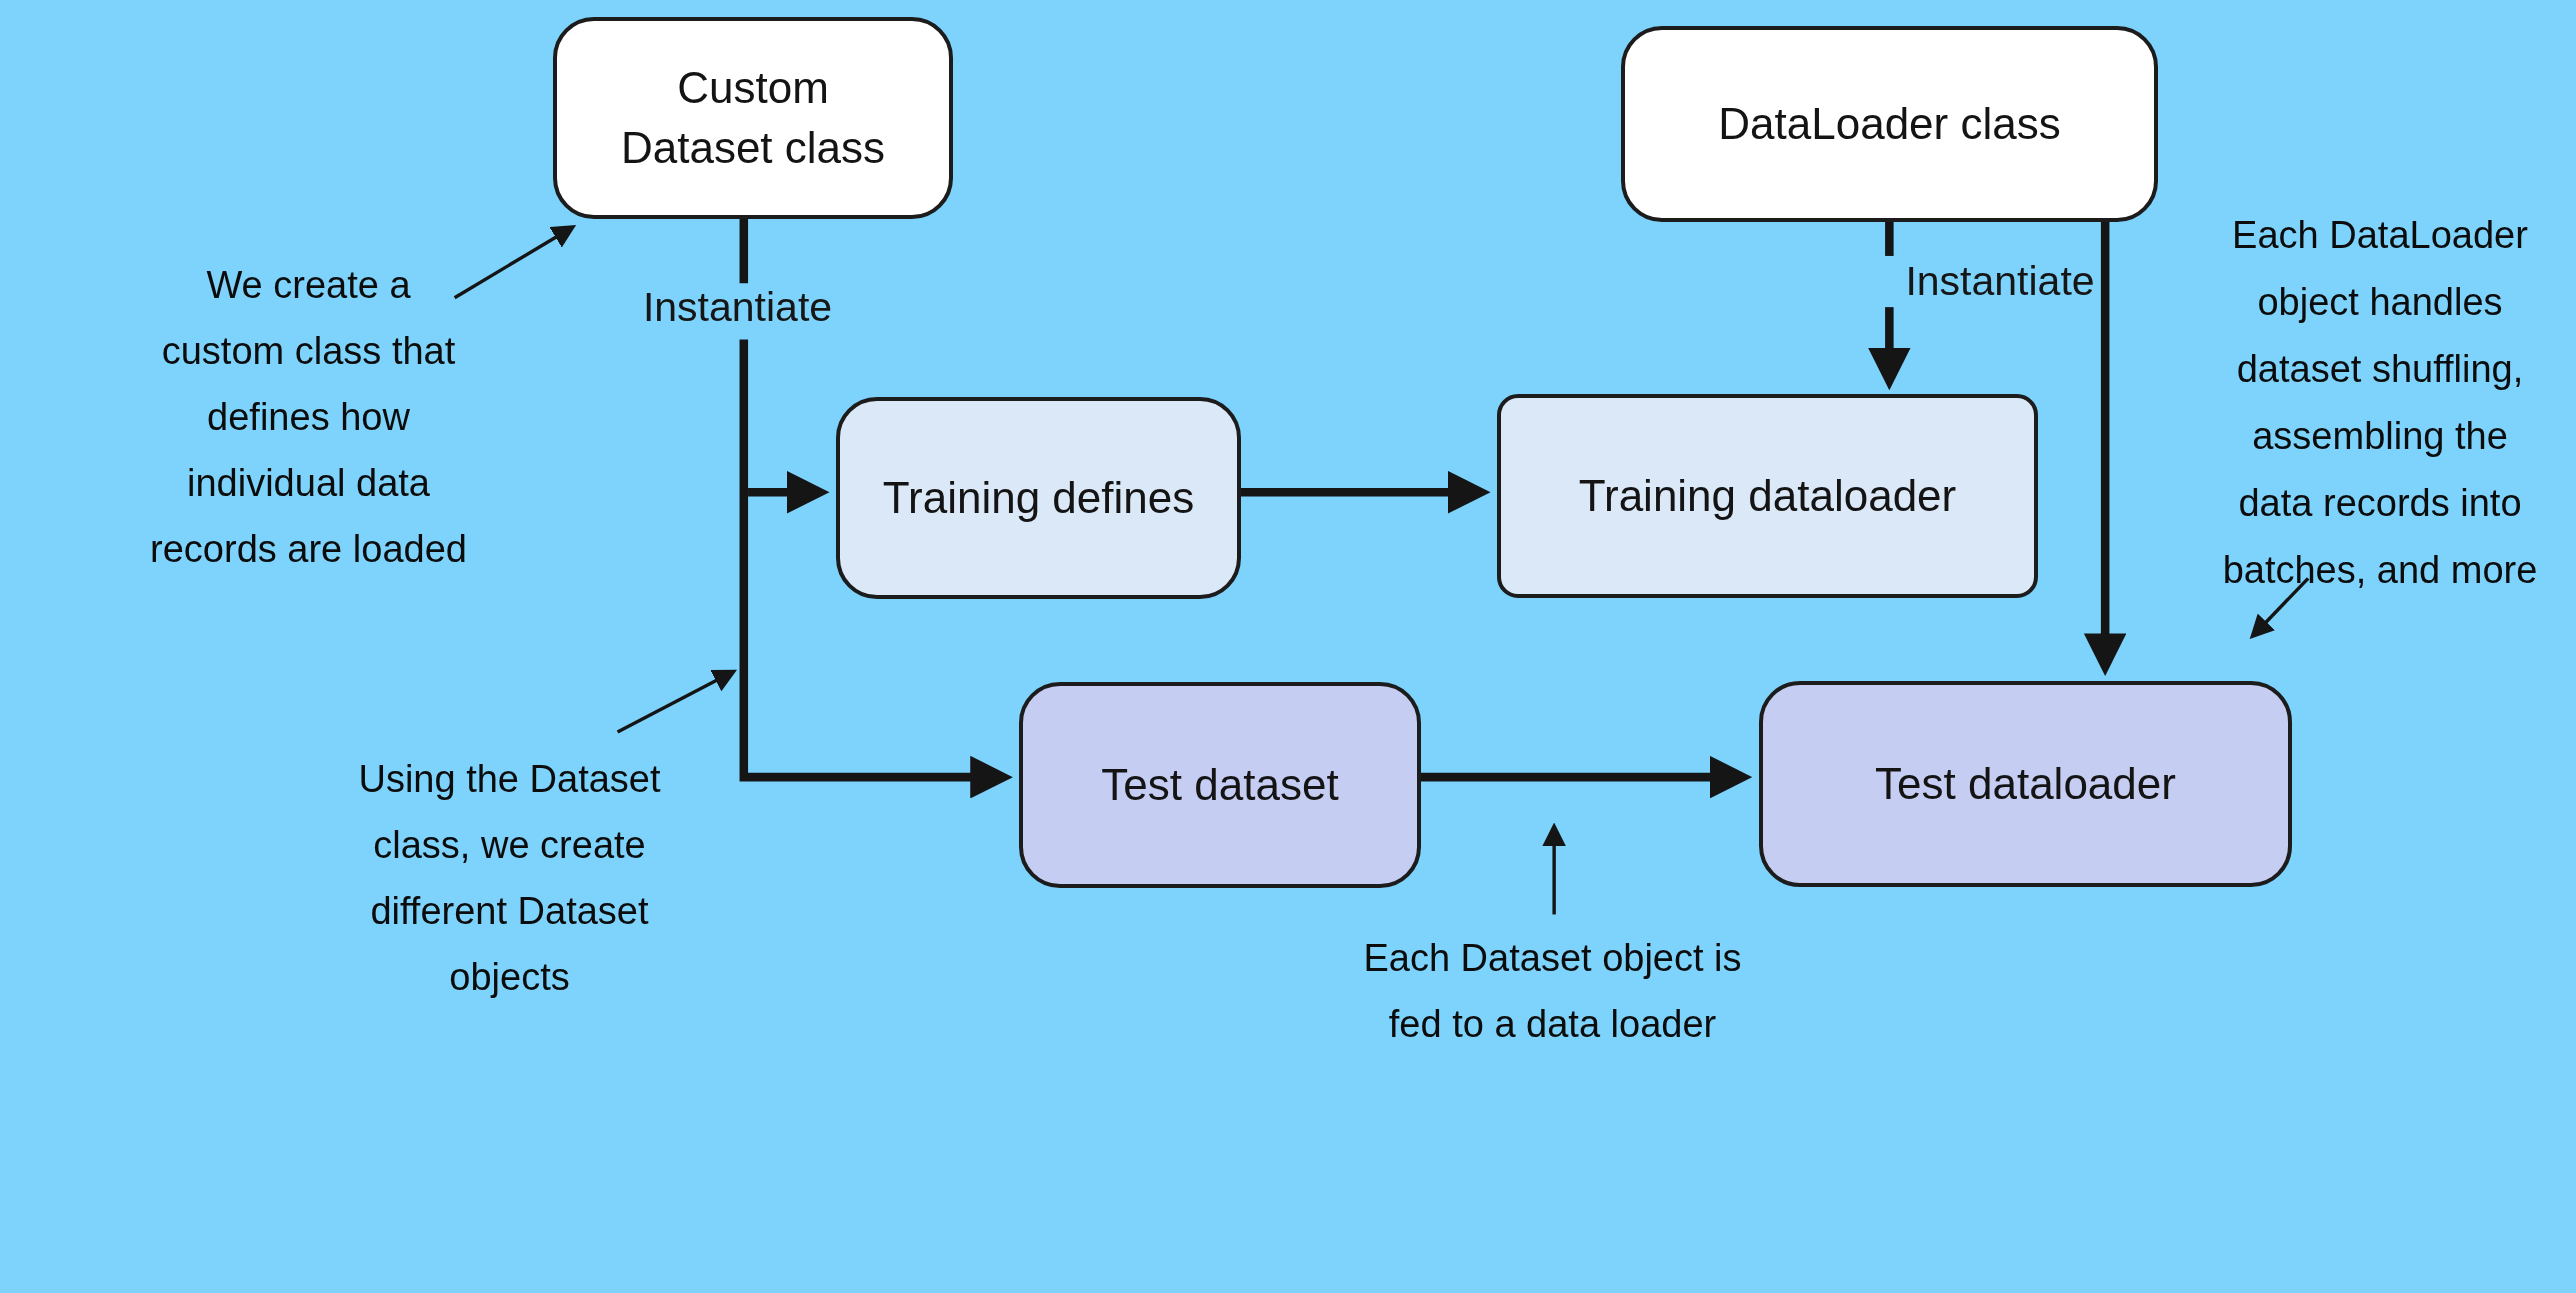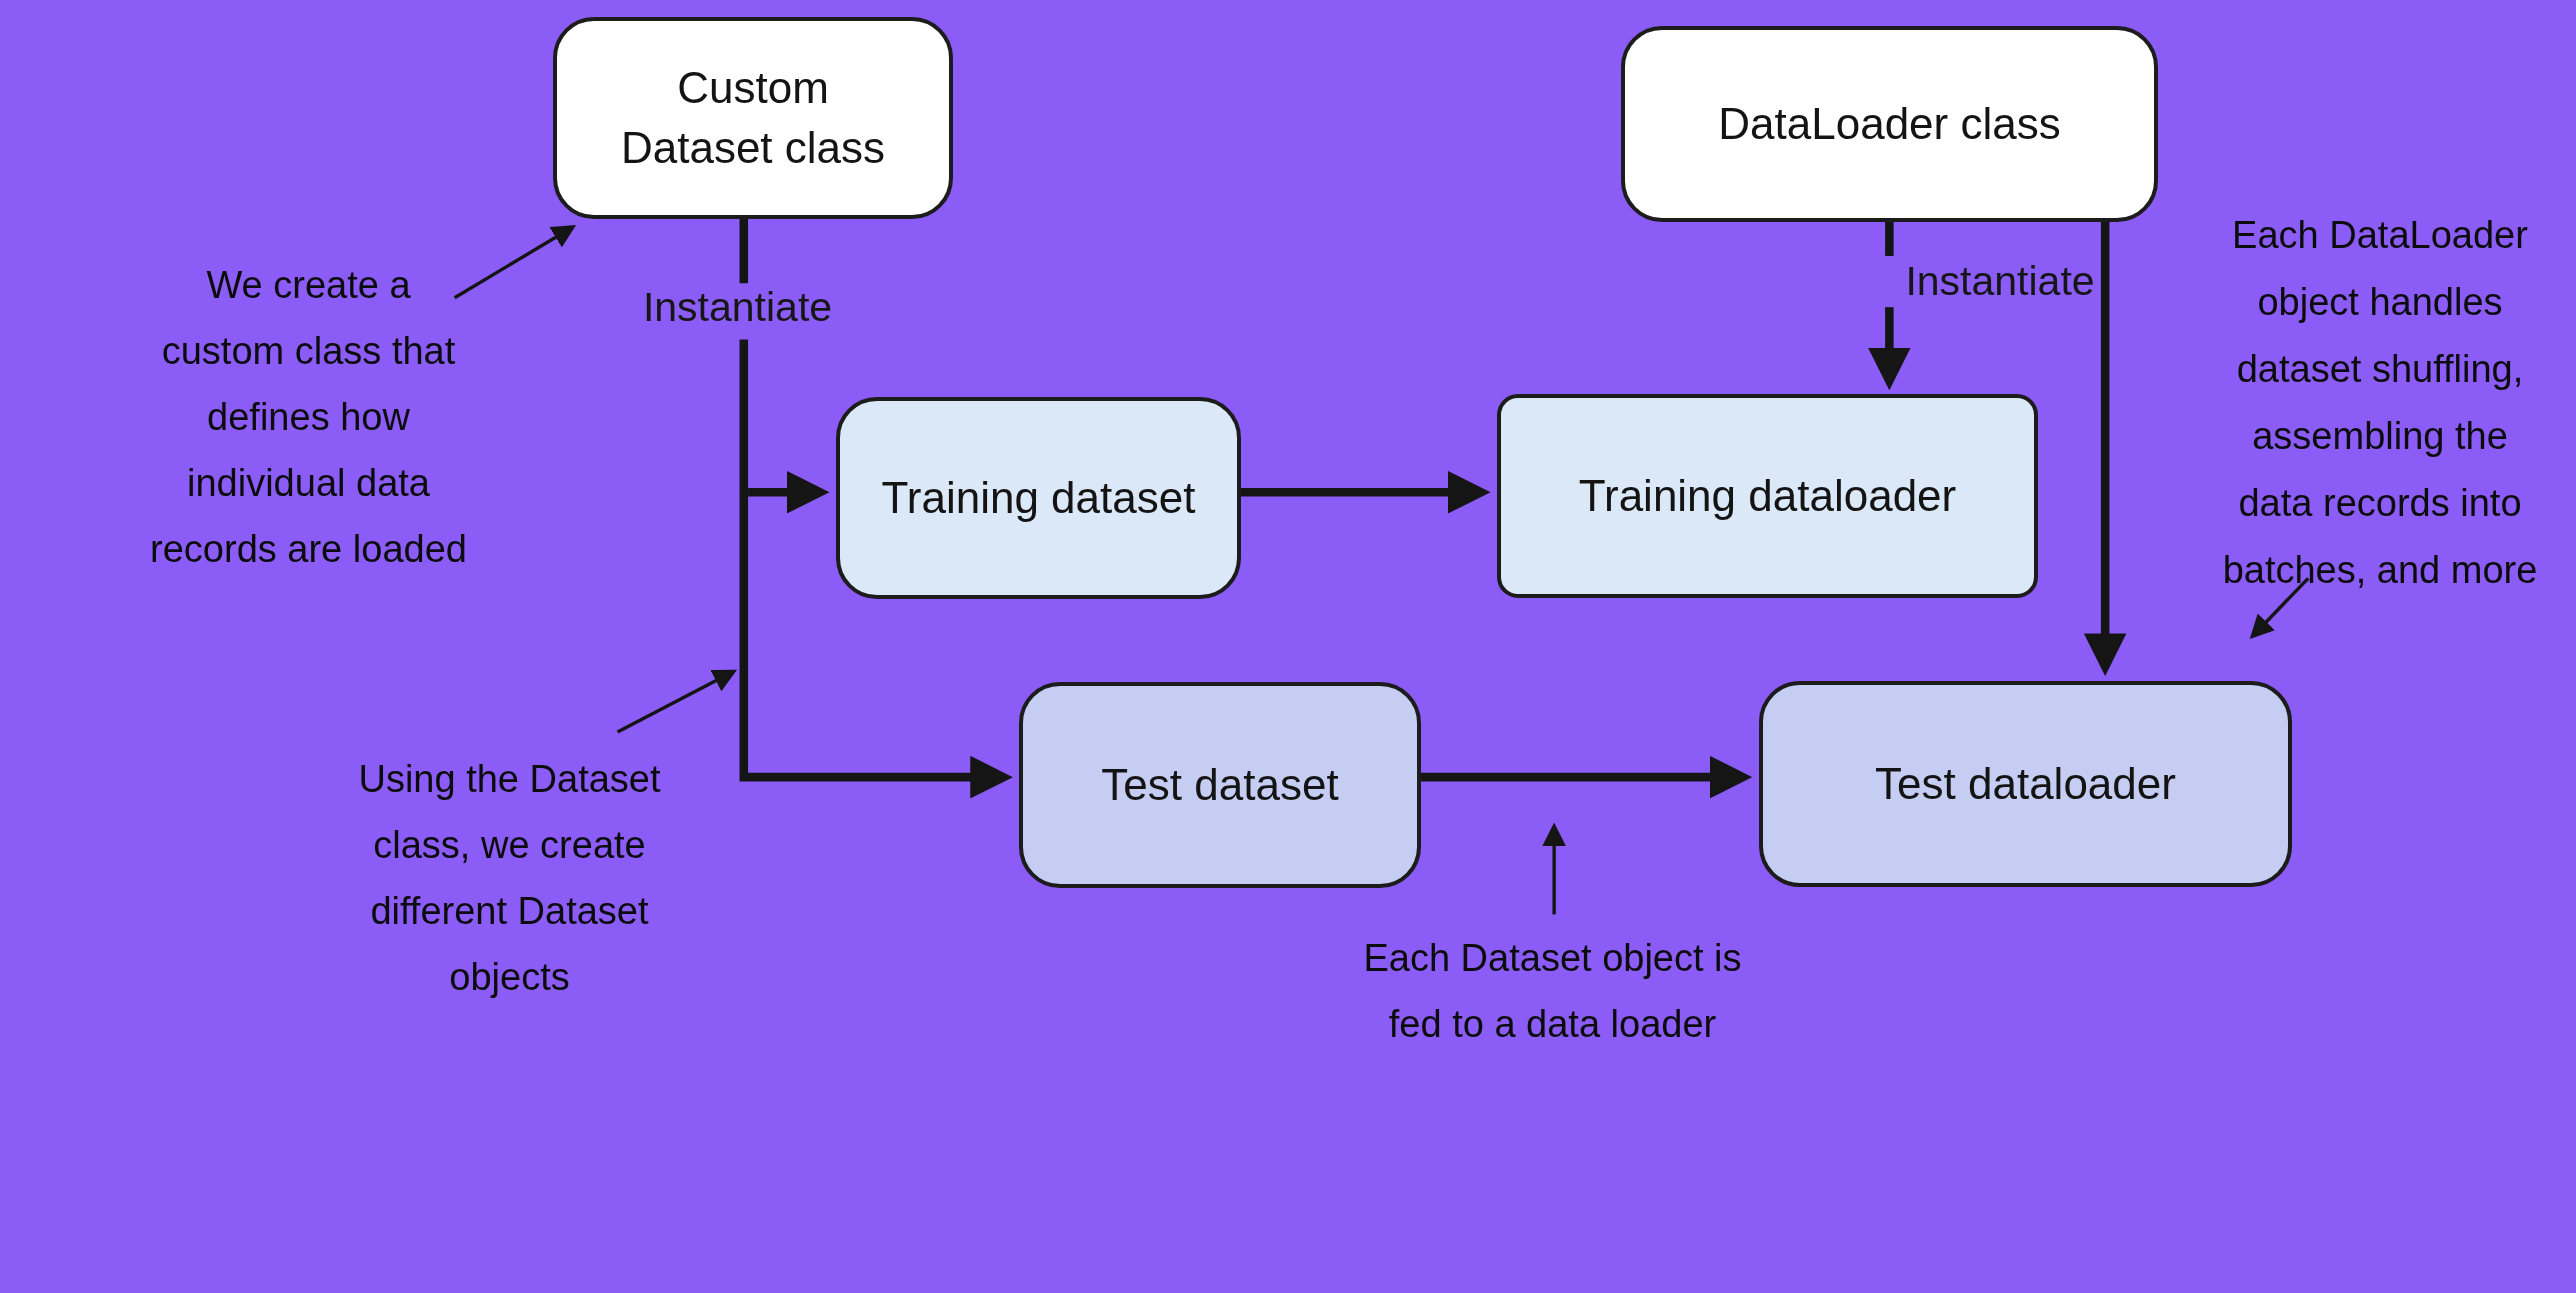--- a/index.html
+++ b/index.html
@@ -1,17 +1,17 @@
 <!DOCTYPE html>
 <html style="font-size:13.6px"><head>
 <meta charset="utf-8">
 <style>
   html,body{margin:0;padding:0;background:#ffffff;}
   .stage{
-    position:relative;width:2576px;height:1293px;background:#8b5cf6;overflow:hidden;
+    position:relative;width:2576px;height:1293px;background:#7dd3fc;overflow:hidden;
     font-family:"Liberation Sans","DejaVu Sans",sans-serif;color:#111;
   }
   .connectors{position:absolute;left:0;top:0;}
   .node{
     position:absolute;display:flex;flex-direction:column;align-items:center;justify-content:center;
     border:4.3px solid #1c1c1c;border-radius:41px;background:#fff;text-align:center;
     font-size:44px;line-height:60px;color:#141414;
   }
   .mono{font-family:Liberation Sans, sans-serif;}
   .sans{font-family:"Liberation Sans","DejaVu Sans",sans-serif;}
@@ -69,21 +69,21 @@
     <div class="mono">Dataset class</div>
   </div>
 
   <div class="node" style="left:1621px;top:25.6px;width:529px;height:188px;">
     <div>
       <span class="mono">DataLoader</span><span class="sans"> class</span>
     </div>
   </div>
 
   <div class="node" style="left: 836px; top: 397px; width: 397px; height: 194px; background: rgb(219, 232, 247);">
-    <div>Training dataset</div>
+    <div>Training defines</div>
   </div>
 
   <div class="node" style="left: 1497px; top: 394px; width: 533px; height: 196px; background: rgb(219, 232, 247); border-radius: 21px;">
     <div>Training dataloader</div>
   </div>
 
   <div class="node" style="left: 1019px; top: 682px; width: 394px; height: 198px; background: rgb(197, 205, 242);">
     <div>Test dataset</div>
   </div>
 

